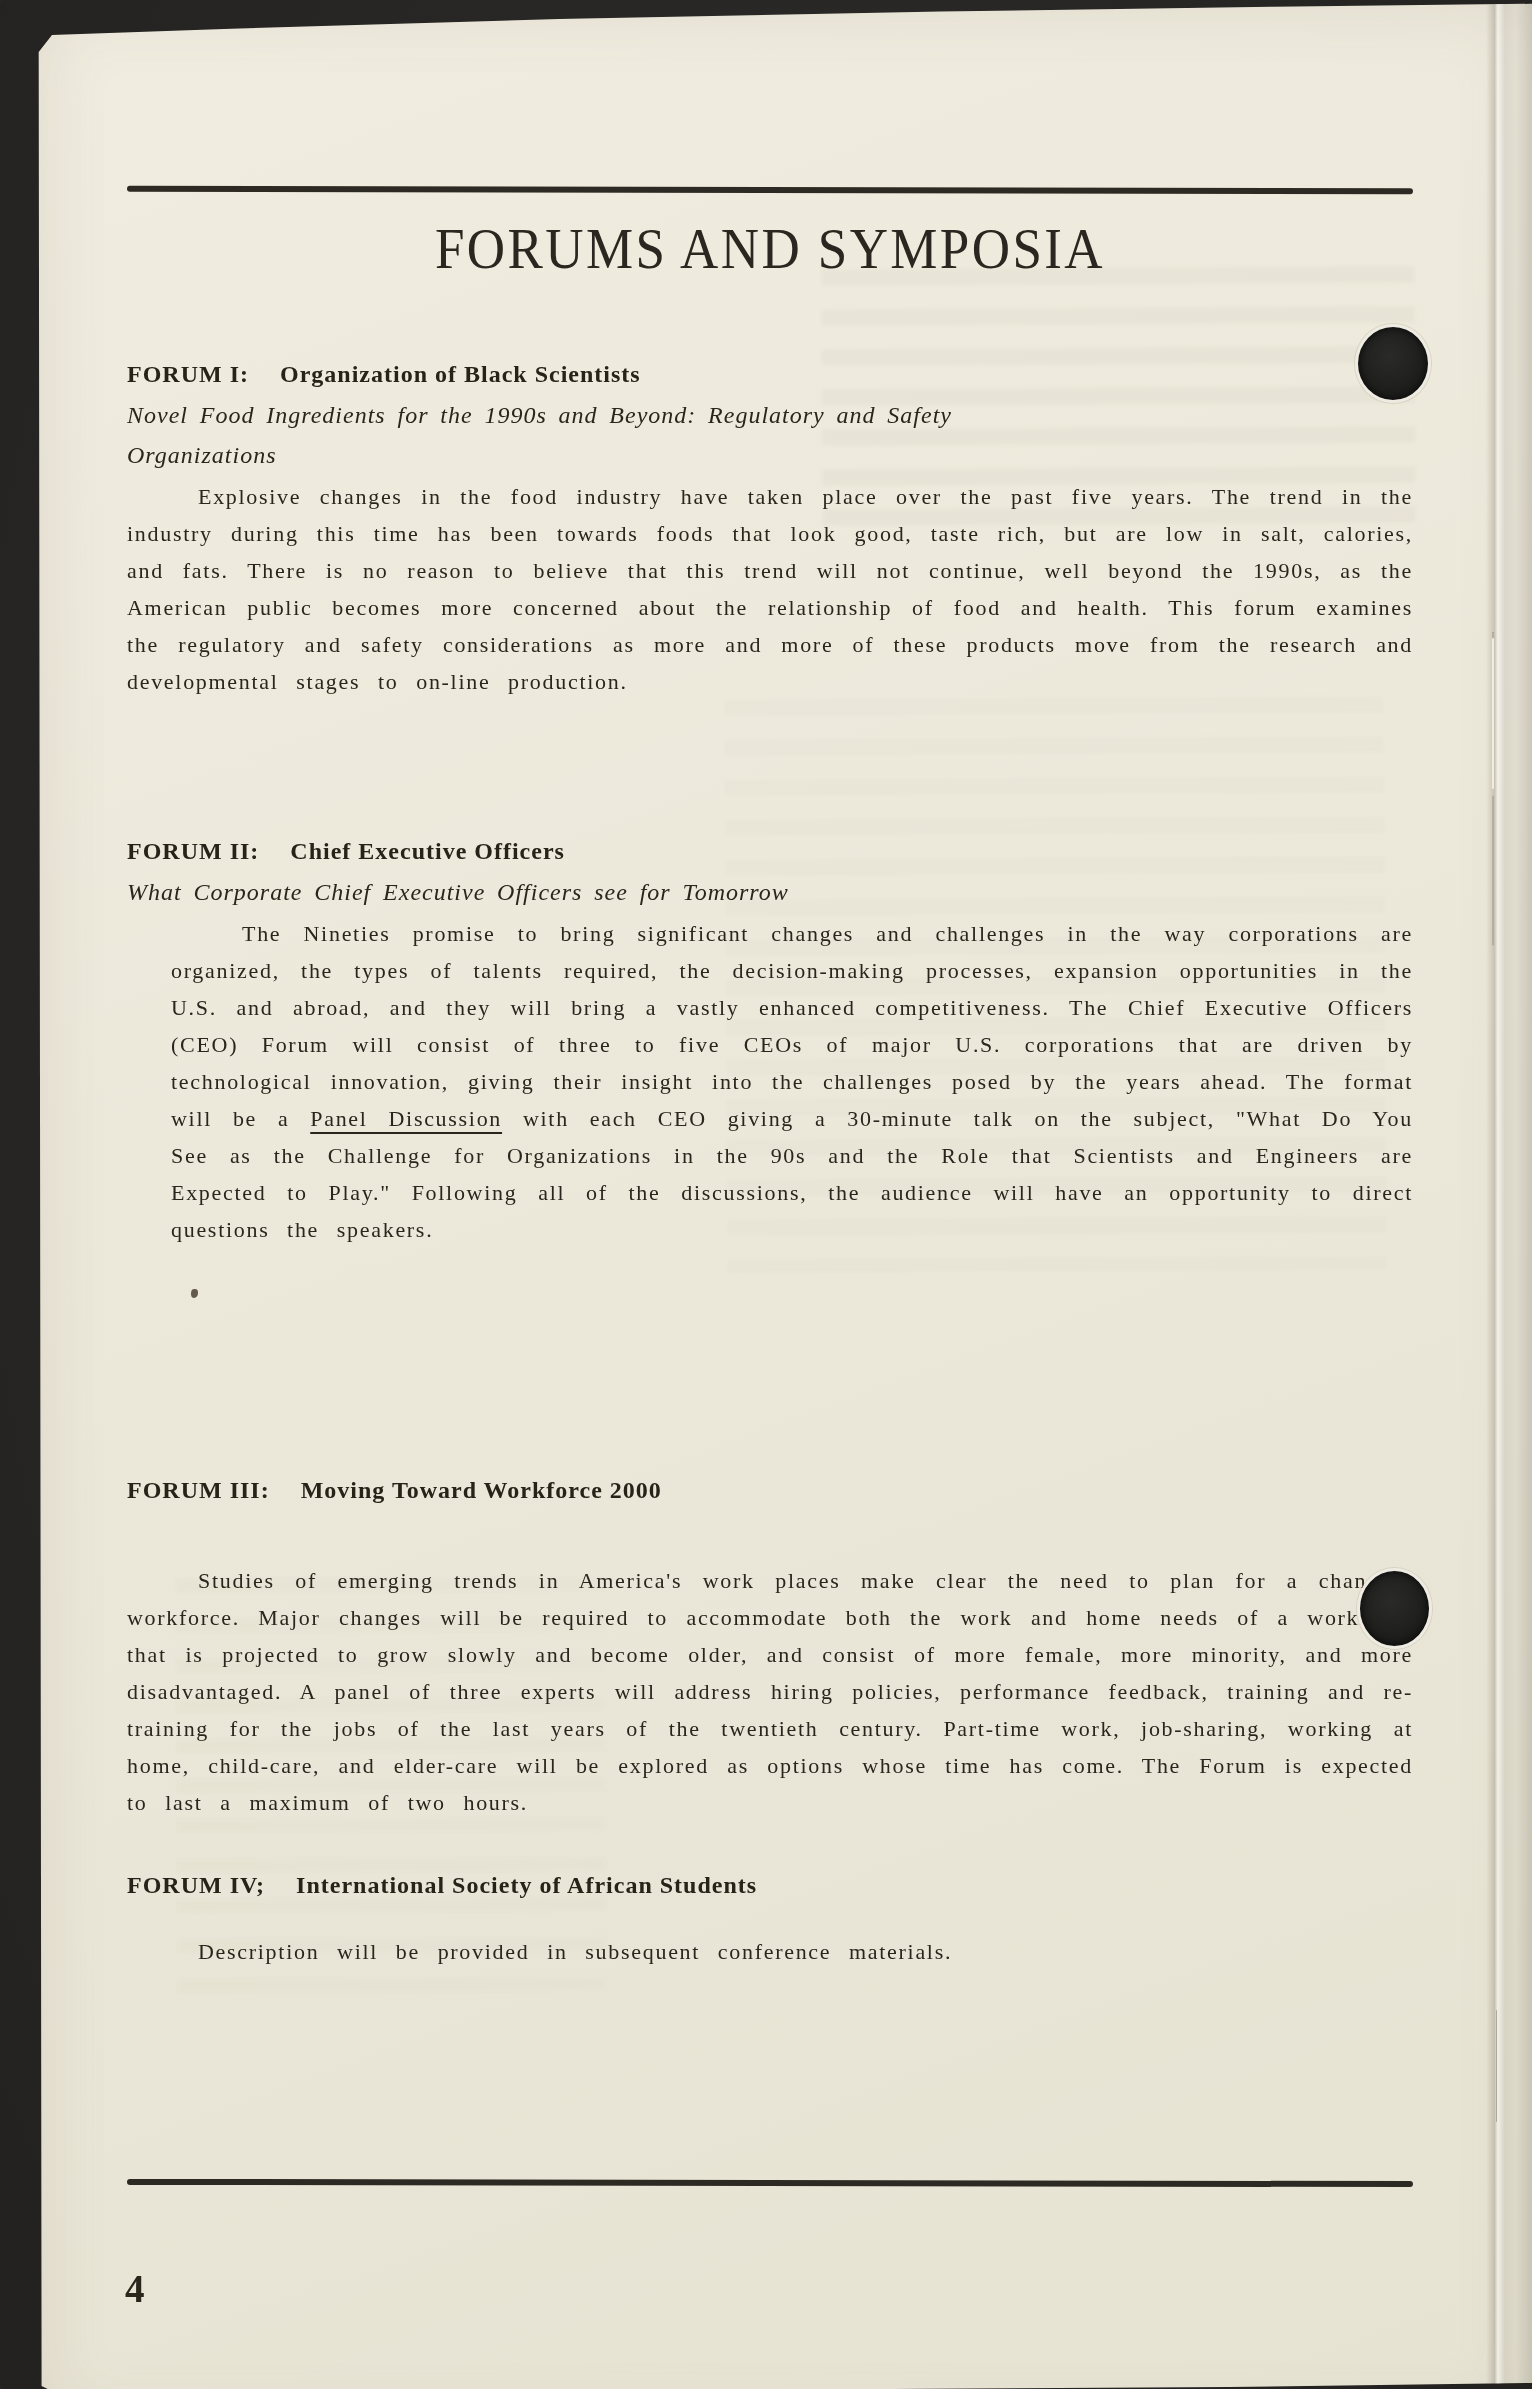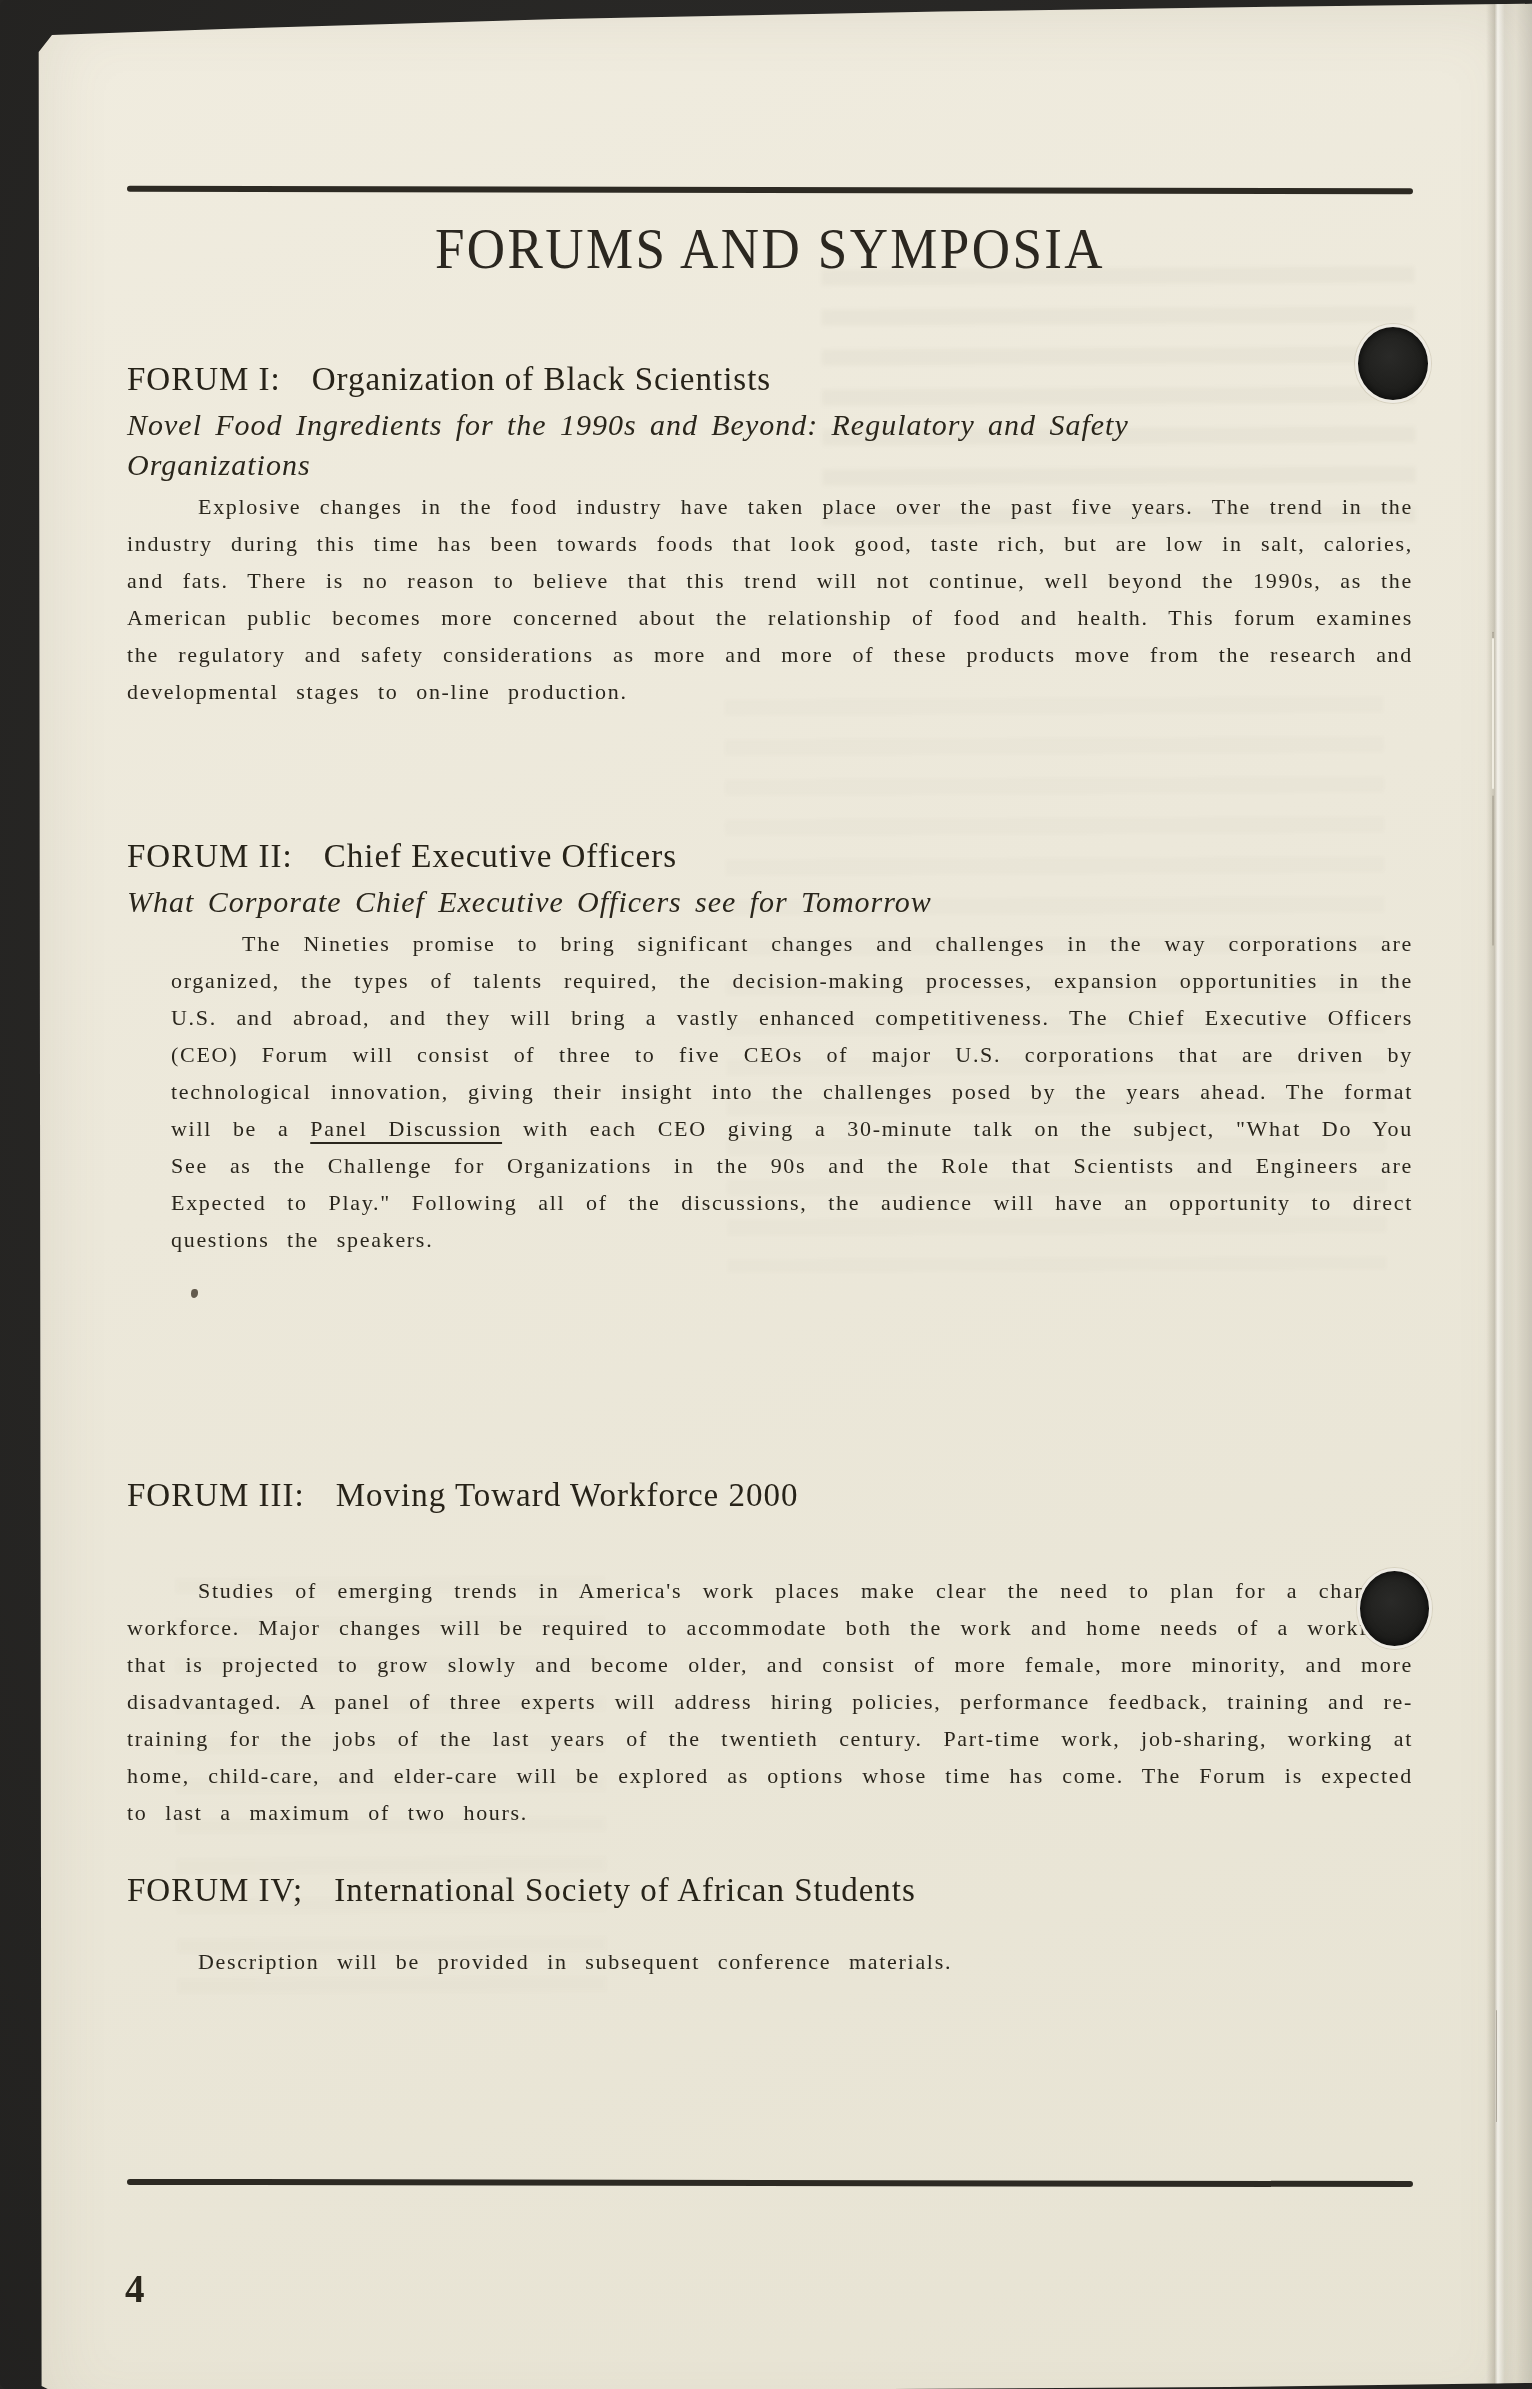--- a/index.html
+++ b/index.html
@@ -78,26 +78,26 @@
   .rule-bottom { top: 2180px; transform: rotate(0.1deg); }
   .page-title {
     position: absolute; left: 94px; top: 219px; width: 1286px;
     margin: 0; text-align: center;
     font-size: 53px; font-weight: 400; letter-spacing: 2.4px;
     color: #2b2720;
     transform: scaleY(1.06);
   }
   .forum { position: absolute; left: 94px; width: 1286px; }
   .forum-heading {
-    font-size: 33px; font-weight: 400; letter-spacing: 1px; color: #272319;
+    font-size: 24px; font-weight: 700; letter-spacing: 1px; color: #272319;
     white-space: nowrap;
   }
   .forum-heading .f-title { margin-left: 31px; }
   .subtitle {
-    font-style: italic; font-size: 30px; line-height: 40px;
+    font-style: italic; font-size: 24px; line-height: 40px;
     letter-spacing: 1px; word-spacing: 4.8px; color: #2a261c;
   }
   .body-par {
     margin: 0; font-size: 22px; line-height: 37px;
     letter-spacing: 1.7px; word-spacing: 10.5px;
     text-align: justify; text-align-last: left; text-indent: 71px;
     color: #2a261d;
   }
   .body-par .underlined {
     text-decoration: underline;

